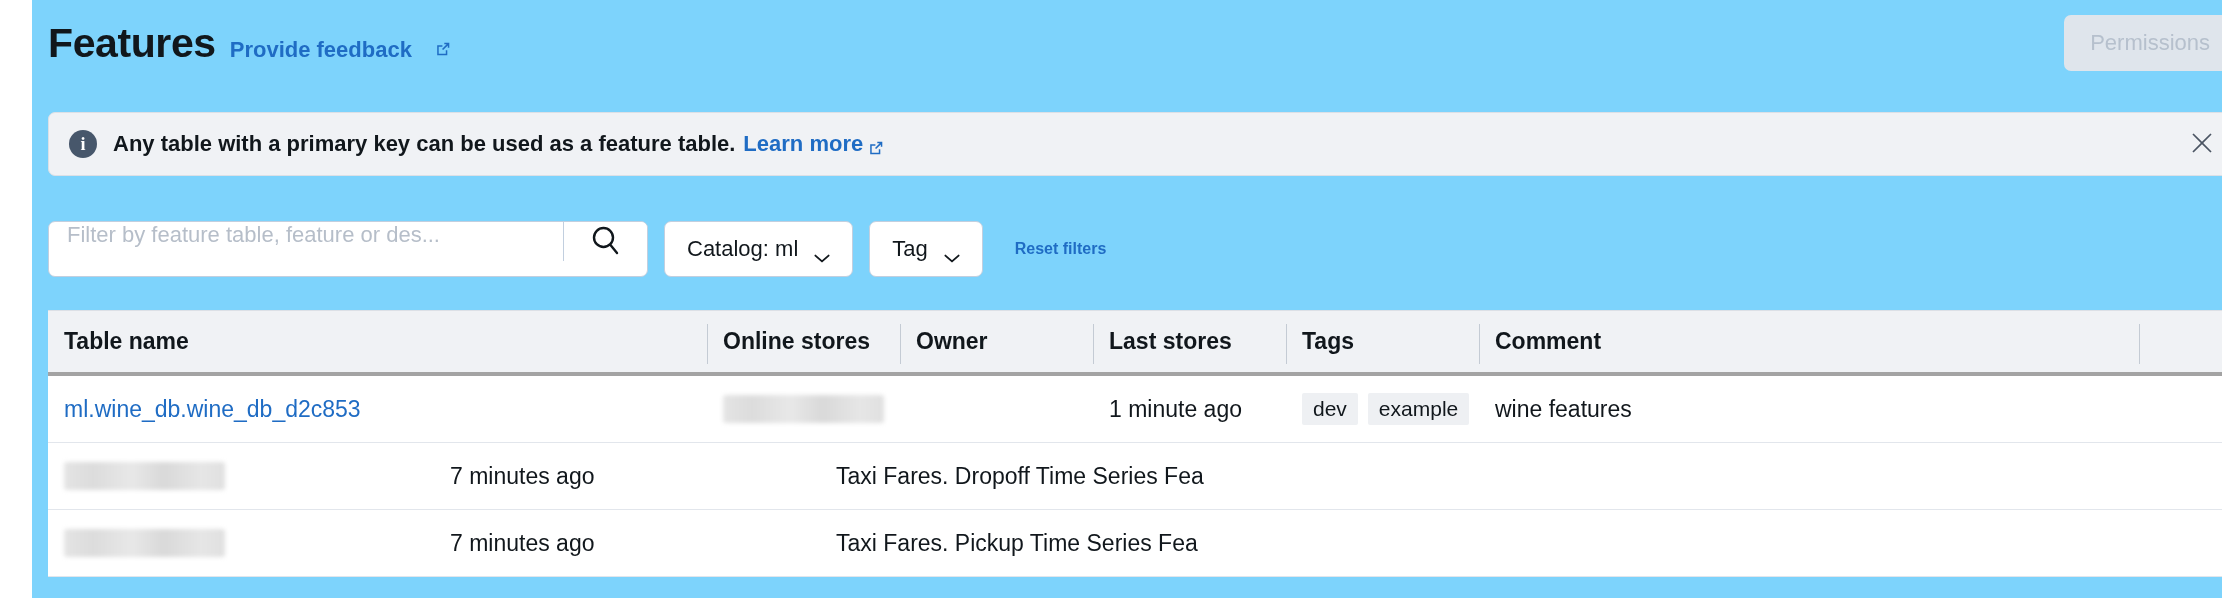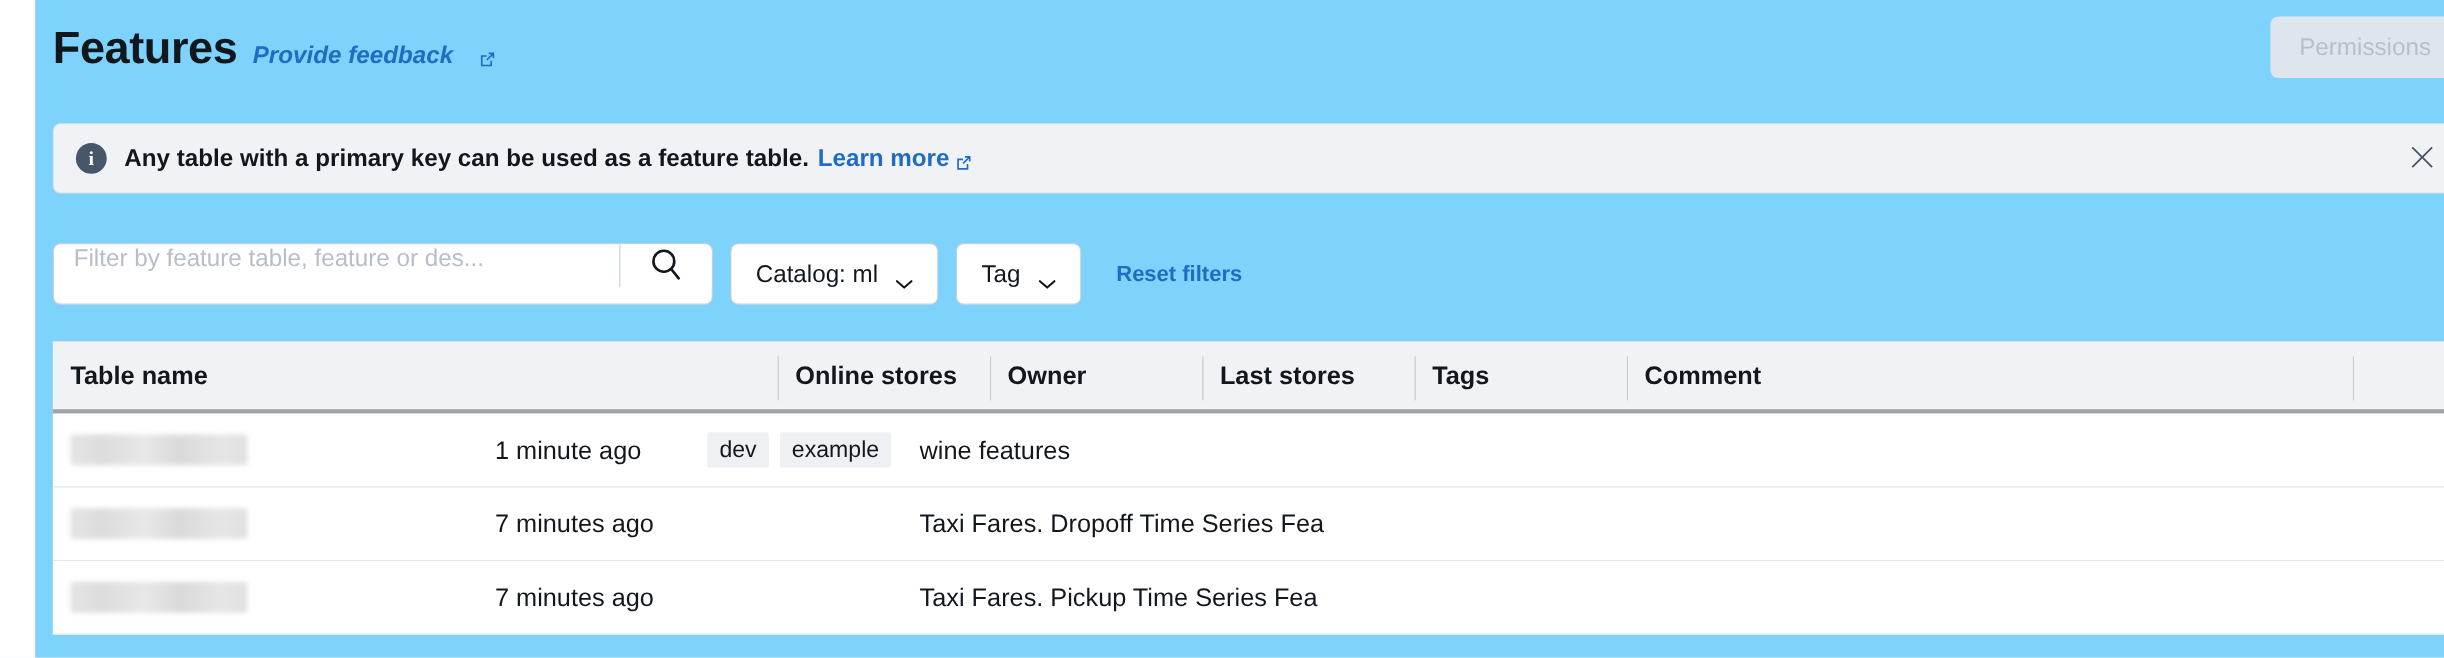--- a/index.html
+++ b/index.html
@@ -41,24 +41,22 @@
     color: #11171c;
     letter-spacing: -0.4px;
     line-height: 1;
   }
   .feedback-link {
     font-size: 22px;
     font-weight: 700;
     color: #1f6cc4;
     text-decoration: none;
     display: inline-flex;
-    align-items: center;
     gap: 23px;
     cursor: pointer;
-    font-style: italic;
   }
   .ext-icon { display: inline-block; width: 16px; height: 16px; }
   .spacer { flex: 1; }
   .permissions-button {
     background: #dfe5ec;
     border: none;
     border-radius: 7px;
     color: #b6c0cd;
     font-size: 22px;
     font-family: "Liberation Sans", sans-serif;
@@ -175,21 +173,21 @@
     gap: 16px;
     padding: 0 22px;
     font-size: 22px;
     color: #11171c;
     font-family: "Liberation Sans", sans-serif;
     cursor: pointer;
     white-space: nowrap;
   }
   .caret { display: inline-block; width: 16px; height: 10px; }
   .reset-link {
-    font-size: 20px;
+    font-size: 16px;
     font-weight: 700;
     color: #1f6cc4;
     text-decoration: none;
     margin-left: 16px;
     cursor: pointer;
     white-space: nowrap;
   }
 
   
   .table {
@@ -365,20 +363,23 @@
       <div class="th col-online">Online stores</div>
       <div class="th col-owner">Owner</div>
       <div class="th col-last">Last stores</div>
       <div class="th col-tags">Tags</div>
       <div class="th col-comment">Comment</div>
       <div class="th col-extra"></div>
       <div class="hscroll-thumb"></div>
     </div>
 
     <div class="tr">
+      <div class="td col-table">
+        <a class="table-link">ml.wine_db.wine_db_d2c853</a>
+      </div>
       <div class="td col-owner">
         <span class="owner-redacted"></span>
       </div>
       <div class="td col-online"></div>
       <div class="td col-last">1 minute ago</div>
       <div class="td col-tags">
         <span class="tag-pill">dev</span>
         <span class="tag-pill">example</span>
       </div>
       <div class="td col-comment">

